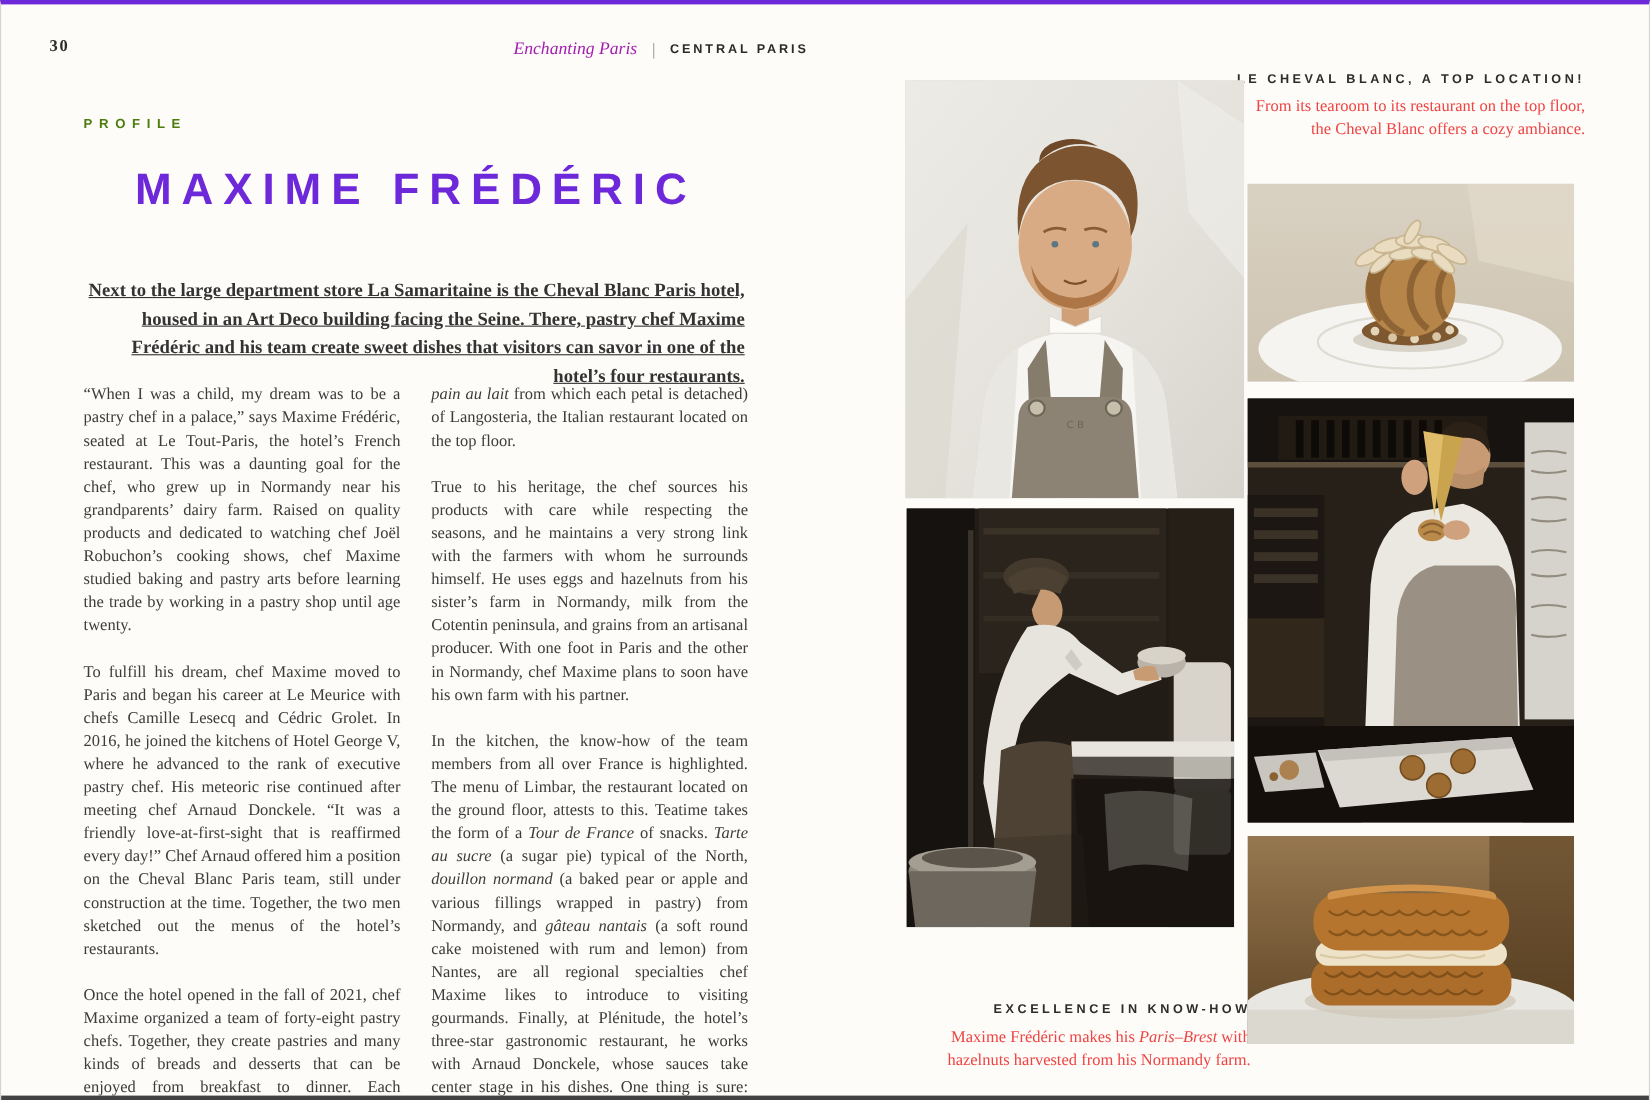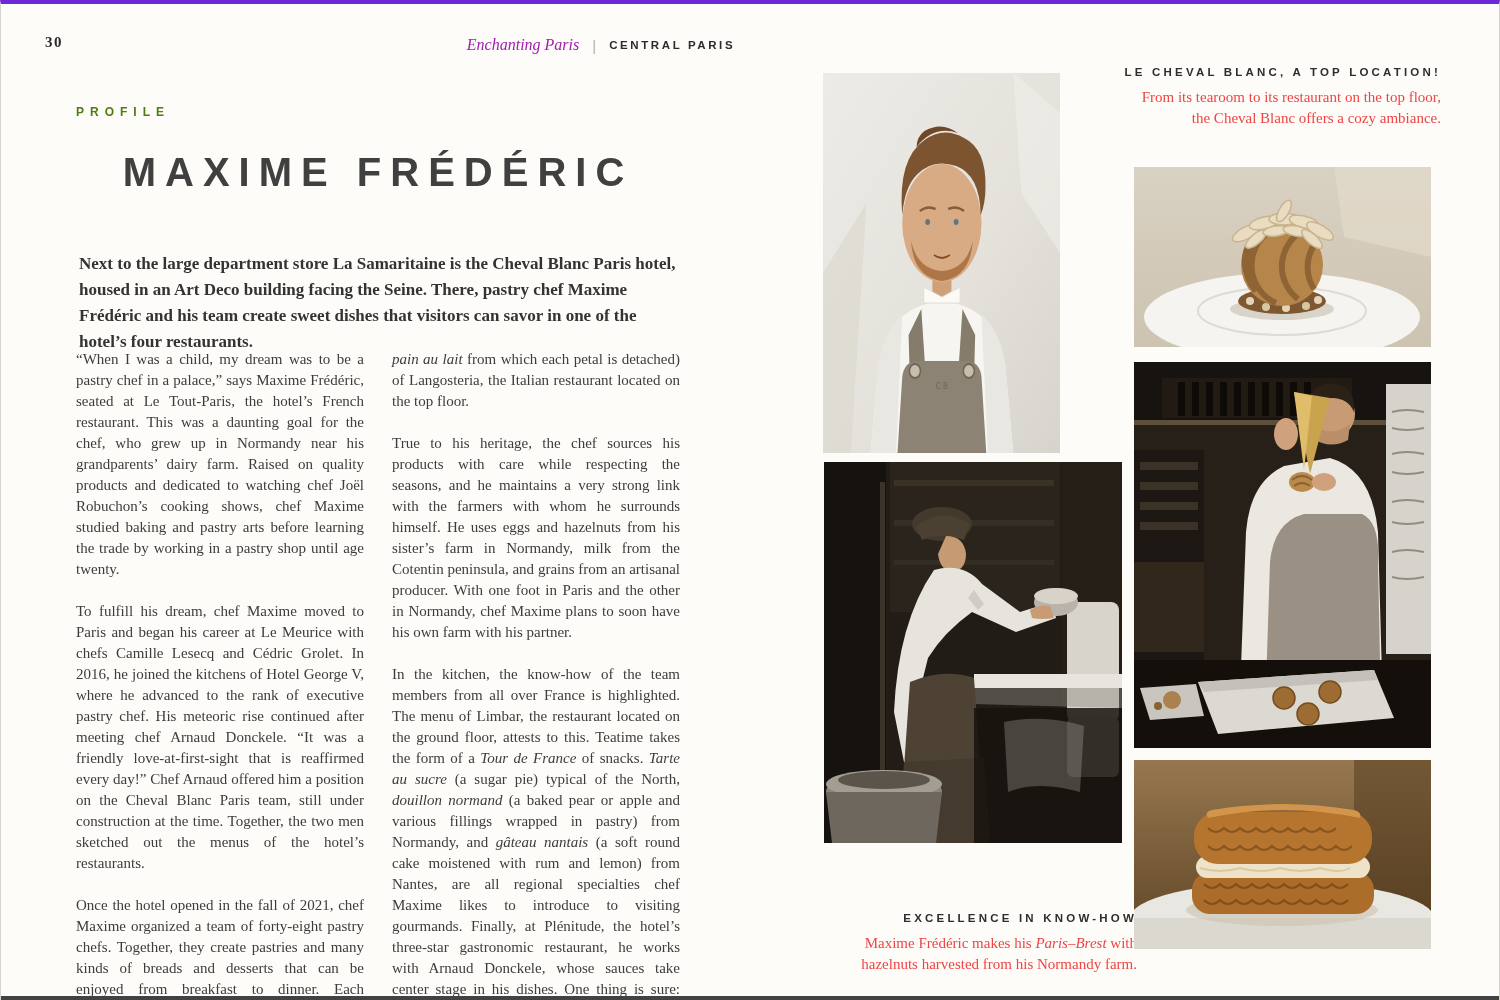--- a/index.html
+++ b/index.html
@@ -31,41 +31,41 @@
   .book-title{font:italic 16px "Liberation Serif", serif;color:#a21caf;}
   .head-divider{color:#b3b2ac;font:300 15px "Liberation Sans", sans-serif;}
   .section-label{font:700 11.5px "Liberation Sans", sans-serif;letter-spacing:2.6px;color:#2b2b2b;}
   
   .kicker{
     left:75px;top:101px;width:604px;text-align:left;
     font:600 12px "Liberation Sans", sans-serif;letter-spacing:6px;color:#4d7c0f;
   }
   .article-title{
     left:45px;top:146px;width:664px;text-align:center;
-    font:700 40px "Liberation Sans", sans-serif;letter-spacing:9px;color:#404040;
+    font:700 40px "Liberation Sans", sans-serif;letter-spacing:9px;color:#6d28d9;
   }
   .article-subtitle{
     left:75px;top:201px;width:604px;text-align:center;
     font:700 18px "Liberation Sans", sans-serif;letter-spacing:6.5px;color:#242424;
   }
   .intro{
-    left:78px;top:247px;width:598px;text-align:left;
-    font:600 17px/26px "Liberation Serif", serif;color:#333;
+    left:78px;top:247px;width:598px;text-align:right;
+    font:600 17px/26px "Liberation Serif", serif;color:#333;text-decoration:underline;
   }
   
   .col{width:288px;top:345px;font:15px/21px "Liberation Serif", serif;color:#3c3c3c;text-align:justify;}
   .col-1{left:75px;}
   .col-2{left:391px;}
   .col p{margin:0 0 21px 0;}
   .col p:last-child{margin-bottom:0;}
   .col em, .caption-text em{font-style:italic;}
   
   .photo{overflow:hidden;background:#ddd;}
   .photo svg{display:block;width:100%;height:100%;}
-  .photo-portrait{left:822px;top:69px;width:237px;height:380px;}
+  .photo-portrait{left:822px;top:69px;width:308px;height:380px;}
   .photo-woman{left:823px;top:458px;width:298px;height:381px;}
   .photo-pastry{left:1133px;top:163px;width:297px;height:180px;}
   .photo-piping{left:1133px;top:358px;width:297px;height:386px;}
   .photo-sandwich{left:1133px;top:756px;width:297px;height:189px;}
   
   .caption{text-align:right;}
   .caption-top{left:1123px;top:62px;width:317px;}
   .caption-bottom{left:808px;top:908px;width:328px;}
   .caption-title{
     font:700 11.5px "Liberation Sans", sans-serif;letter-spacing:3.2px;color:#2d2d2d;

